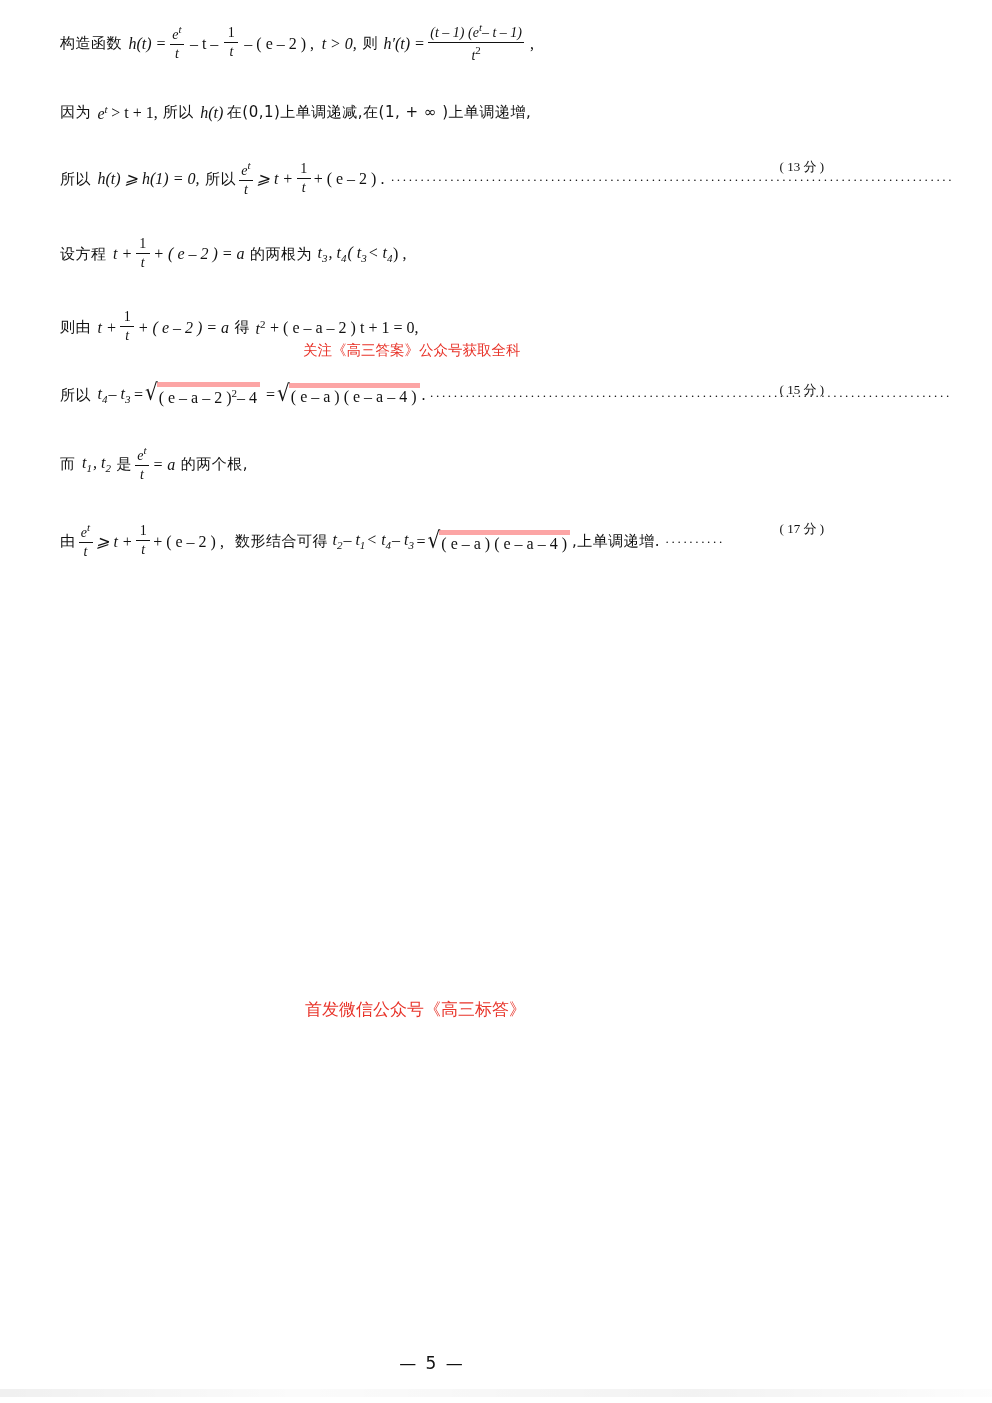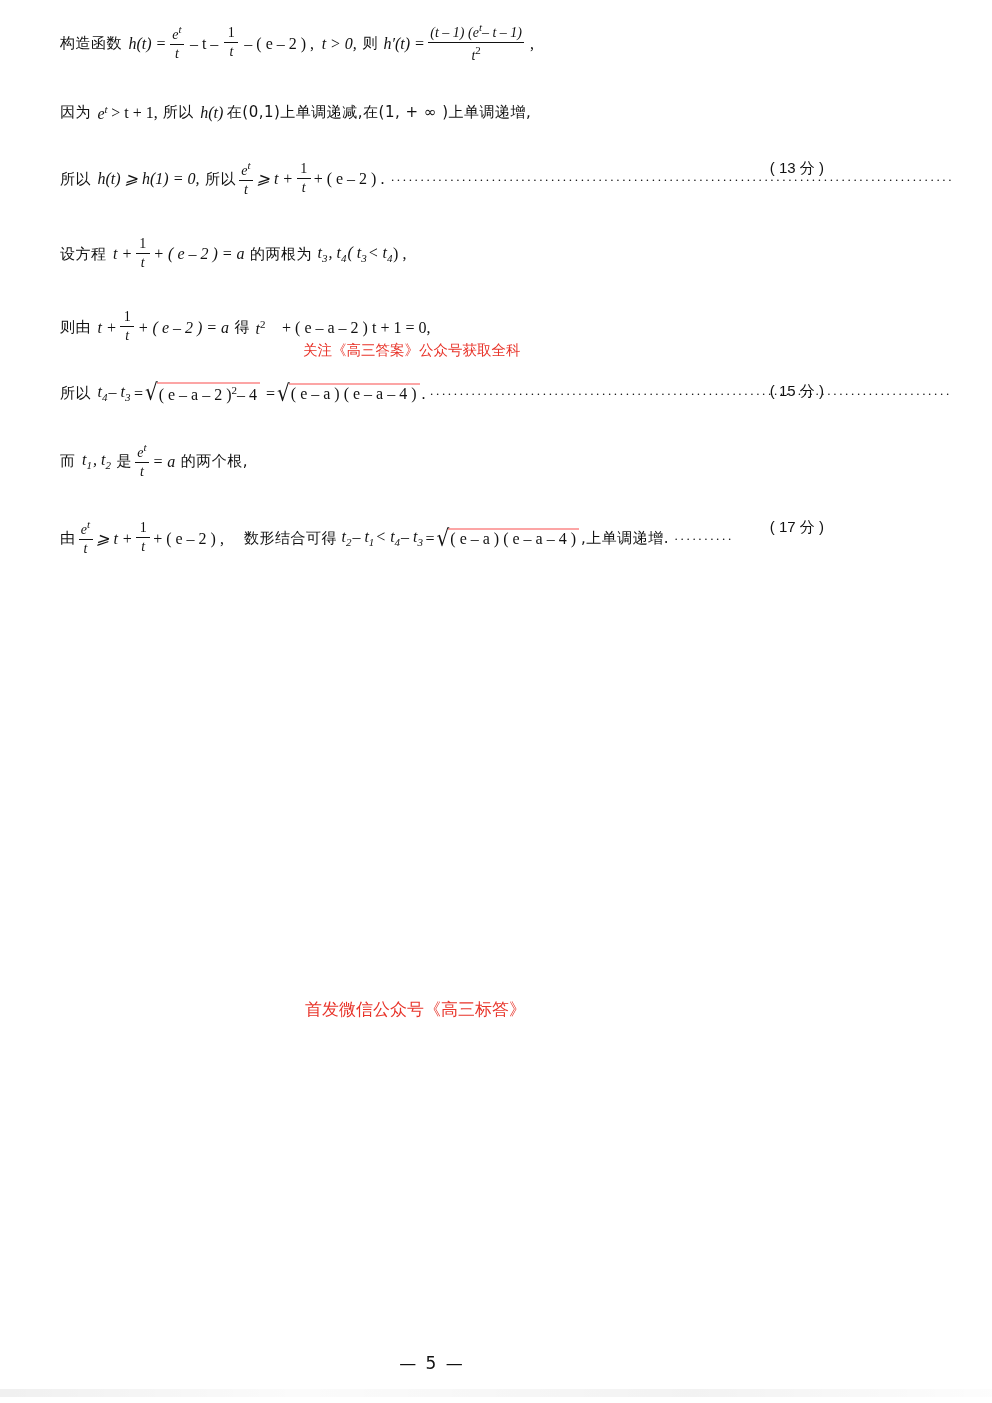--- a/index.html
+++ b/index.html
@@ -105,32 +105,32 @@
     top: -1px;
   }
   .sqrt .radical {
     font-size: 20px;
     line-height: 1;
     font-family: "DejaVu Serif", serif;
     transform: scaleY(1.15);
     margin-right: -1px;
   }
   .sqrt .rad-body {
-    border-top: 2px solid #fca5a5;
+    border-top: 5px solid #fca5a5;
     padding: 1px 3px 0 2px;
     font-size: 15px;
   }
   .dots {
     letter-spacing: 1.6px;
     font-size: 13px;
     color: #111;
   }
   .marks {
-    font-family: Liberation Sans, sans-serif;
-    font-size: 15px;
+    font-family: Liberation Serif, serif;
+    font-size: 13px;
   }
   .right-mark {
     position: absolute;
     right: 0;
     top: 0;
     white-space: nowrap;
   }
   .red-note {
     position: absolute;
     color: #e8342a;
@@ -252,21 +252,21 @@
       <span class="cn">则由</span>
       <span class="mi" style="margin-left:6px">t +</span>
       <span class="frac">
         <span class="num" style="font-style:normal">1</span>
         <span class="bar"></span>
         <span class="den">t</span>
       </span>
       <span class="mi">+ ( e – 2 ) = a</span>
       <span class="cn" style="margin-left:5px">得</span>
       <span class="mi" style="margin-left:5px"><span>t</span><span class="supn">2</span></span>
-      <span class="mn" style="margin-left:16px">+ ( e – a – 2 ) t + 1 = 0,</span>
+      <span class="mn" style="margin-left:4px">+ ( e – a – 2 ) t + 1 = 0,</span>
     </span>
   </div>
 
   <div class="line">
     <span class="ln-inner">
       <span class="cn">所以</span>
       <span class="mi" style="margin-left:6px"><span>t</span><span class="sub">4</span></span>
       <span class="mi"><span>– t</span><span class="sub">3</span></span>
       <span class="mn" style="margin-left:3px">=</span>
       <span class="sqrt">
@@ -308,21 +308,21 @@
         <span class="bar"></span>
         <span class="den">t</span>
       </span>
       <span class="mi">⩾ t +</span>
       <span class="frac">
         <span class="num" style="font-style:normal">1</span>
         <span class="bar"></span>
         <span class="den">t</span>
       </span>
       <span class="mn">+ ( e – 2 ) ,</span>
-      <span class="cn" style="margin-left:20px">数形结合可得</span>
+      <span class="cn" style="margin-left:11px">数形结合可得</span>
       <span class="mi" style="margin-left:4px"><span>t</span><span class="sub">2</span></span>
       <span class="mi"><span>– t</span><span class="sub">1</span></span>
       <span class="mi"><span>&lt; t</span><span class="sub">4</span></span>
       <span class="mi"><span>– t</span><span class="sub">3</span></span>
       <span class="mn" style="margin-left:2px">=</span>
       <span class="sqrt">
         <span class="radical">√</span>
         <span class="rad-body"><span class="mn">( e – a ) ( e – a – 4 )</span></span>
       </span>
       <span class="cn">,上单调递增.</span>

